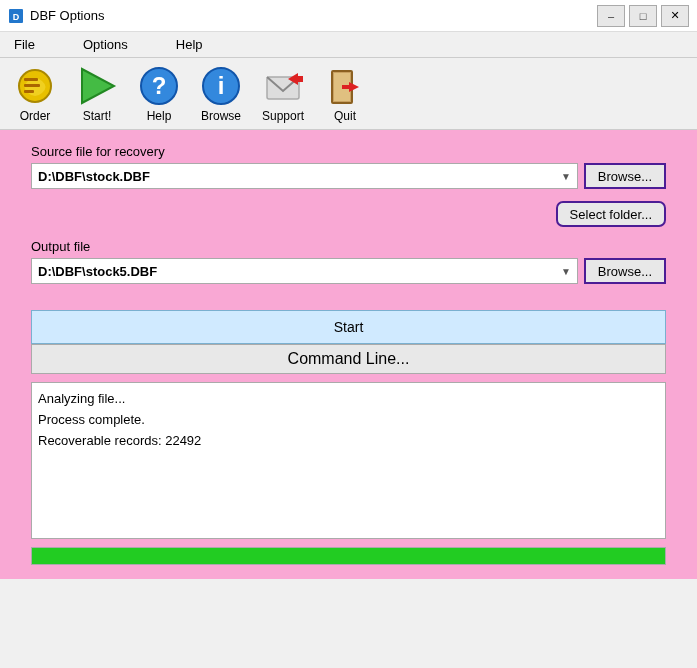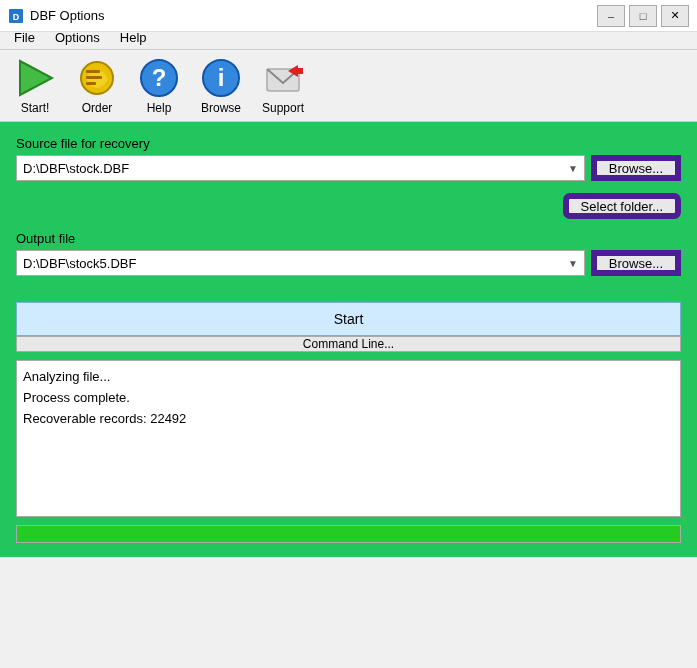--- a/index.html
+++ b/index.html
@@ -51,24 +51,25 @@
     
     .app-icon-title {
       width: 16px;
       height: 16px;
     }
 
     
     .menu-bar {
       background: #f0f0f0;
       display: flex;
-      align-items: flex-end;
+      align-items: center;
       padding: 2px 4px;
       border-bottom: 1px solid #ccc;
-      height: 18px;
+      height: 26px;
+      gap: 28px;
     }
     .menu-item {
       padding: 2px 10px;
       cursor: pointer;
       font-size: 13px;
       color: #000;
     }
 
     
     .toolbar {
@@ -96,22 +97,22 @@
       align-items: center;
       justify-content: center;
     }
     .tool-label {
       font-size: 12px;
       color: #000;
     }
 
     
     .main-content {
-      padding: 14px 16px;
-      background: #22c55e;
+      padding: 14px 31px;
+      background: #f9a8d4;
     }
 
     .form-group {
       margin-bottom: 12px;
     }
     .form-label {
       font-size: 13px;
       color: #000;
       margin-bottom: 4px;
       display: block;
@@ -125,30 +126,31 @@
       flex: 1;
       height: 26px;
       background: #fff;
       border: 1px solid #aaa;
       padding: 2px 6px;
       font-size: 13px;
       display: flex;
       align-items: center;
       justify-content: space-between;
       cursor: pointer;
+      font-weight: bold;
     }
     .combo-arrow {
       font-size: 10px;
       color: #555;
     }
     .browse-btn {
       height: 26px;
       min-width: 80px;
       background: #e8e8e8;
-      border: 6px solid #4c1d95;
+      border: 2px solid #4c1d95;
       padding: 0 12px;
       font-size: 13px;
       cursor: pointer;
       display: flex;
       align-items: center;
       justify-content: center;
     }
 
     
     .start-btn {
@@ -160,24 +162,24 @@
       color: #000;
       cursor: pointer;
       display: flex;
       align-items: center;
       justify-content: center;
     }
 
     
     .cmd-btn {
       width: 100%;
-      height: 16px;
+      height: 30px;
       background: #e8e8e8;
       border: 1px solid #aaa;
-      font-size: 12px;
+      font-size: 16px;
       color: #000;
       cursor: pointer;
       display: flex;
       align-items: center;
       justify-content: center;
       margin-bottom: 8px;
       text-align: right;
     }
 
     
@@ -235,42 +237,42 @@
   <div class="menu-item">File</div>
   <div class="menu-item">Options</div>
   <div class="menu-item">Help</div>
 </div>
 
 <div class="toolbar">
 
   <div class="tool-btn">
     <div class="tool-icon">
       <svg width="42" height="42" viewBox="0 0 42 42">
-        <polygon points="6,4 38,21 6,38" fill="#44bb44" stroke="#228822" stroke-width="2"></polygon>
-      </svg>
-    </div>
-    <span class="tool-label">Start!</span>
-  </div>
-
-  <div class="tool-btn">
-    <div class="tool-icon">
-      <svg width="42" height="42" viewBox="0 0 42 42">
         <ellipse cx="21" cy="21" rx="16" ry="16" fill="#e8c000" stroke="#aa8800" stroke-width="2"></ellipse>
         <path d="M14 16 Q21 10 28 16 Q35 22 28 28 Q21 34 14 28 Q7 22 14 16Z" fill="#f0d020"></path>
         <rect x="10" y="13" width="14" height="3" rx="1" fill="#aa6600"></rect>
         <rect x="10" y="19" width="16" height="3" rx="1" fill="#aa6600"></rect>
         <rect x="10" y="25" width="10" height="3" rx="1" fill="#aa6600"></rect>
       </svg>
     </div>
     <span class="tool-label">Order</span>
   </div>
 
   <div class="tool-btn">
     <div class="tool-icon">
       <svg width="42" height="42" viewBox="0 0 42 42">
+        <polygon points="6,4 38,21 6,38" fill="#44bb44" stroke="#228822" stroke-width="2"></polygon>
+      </svg>
+    </div>
+    <span class="tool-label">Start!</span>
+  </div>
+
+  <div class="tool-btn">
+    <div class="tool-icon">
+      <svg width="42" height="42" viewBox="0 0 42 42">
         <circle cx="21" cy="21" r="18" fill="#3388dd" stroke="#1155aa" stroke-width="2"></circle>
         <text x="21" y="29" font-size="24" fill="white" text-anchor="middle" font-weight="bold">?</text>
       </svg>
     </div>
     <span class="tool-label">Help</span>
   </div>
 
   <div class="tool-btn">
     <div class="tool-icon">
       <svg width="42" height="42" viewBox="0 0 42 42">
@@ -288,20 +290,34 @@
         <rect x="5" y="12" width="32" height="22" rx="2" fill="#dddddd" stroke="#aaa" stroke-width="1.5"></rect>
         <polyline points="5,12 21,26 37,12" fill="none" stroke="#888" stroke-width="2"></polyline>
 
         <polygon points="36,8 26,14 36,20" fill="#dd2222"></polygon>
         <rect x="36" y="11" width="5" height="6" fill="#dd2222"></rect>
       </svg>
     </div>
     <span class="tool-label">Support</span>
   </div>
 
+  <div class="tool-btn">
+    <div class="tool-icon">
+      <svg width="42" height="42" viewBox="0 0 42 42">
+
+        <rect x="8" y="6" width="20" height="32" rx="1" fill="#c8a060" stroke="#8b6020" stroke-width="2"></rect>
+        <rect x="10" y="8" width="16" height="28" fill="#e0c080"></rect>
+        <circle cx="24" cy="22" r="2" fill="#8b6020"></circle>
+
+        <polygon points="25,17 35,22 25,27" fill="#dd2222"></polygon>
+        <rect x="18" y="20" width="9" height="4" fill="#dd2222"></rect>
+      </svg>
+    </div>
+    <span class="tool-label">Quit</span>
+  </div>
 </div>
 
 <div class="main-content">
 
   <div class="form-group">
     <span class="form-label">Source file for recovery</span>
     <div class="form-row">
       <div class="combo-box">
         <span>D:\DBF\stock.DBF</span>
         <span class="combo-arrow">▼</span>

